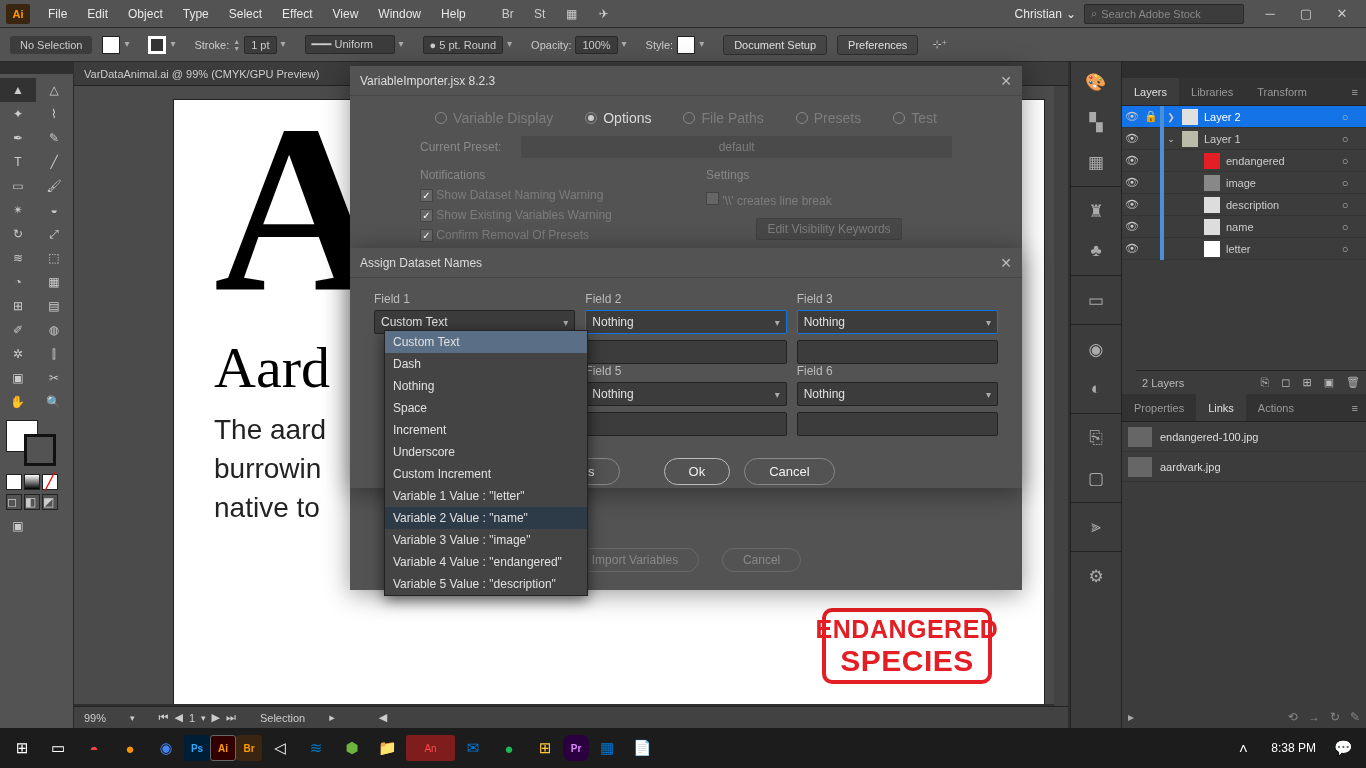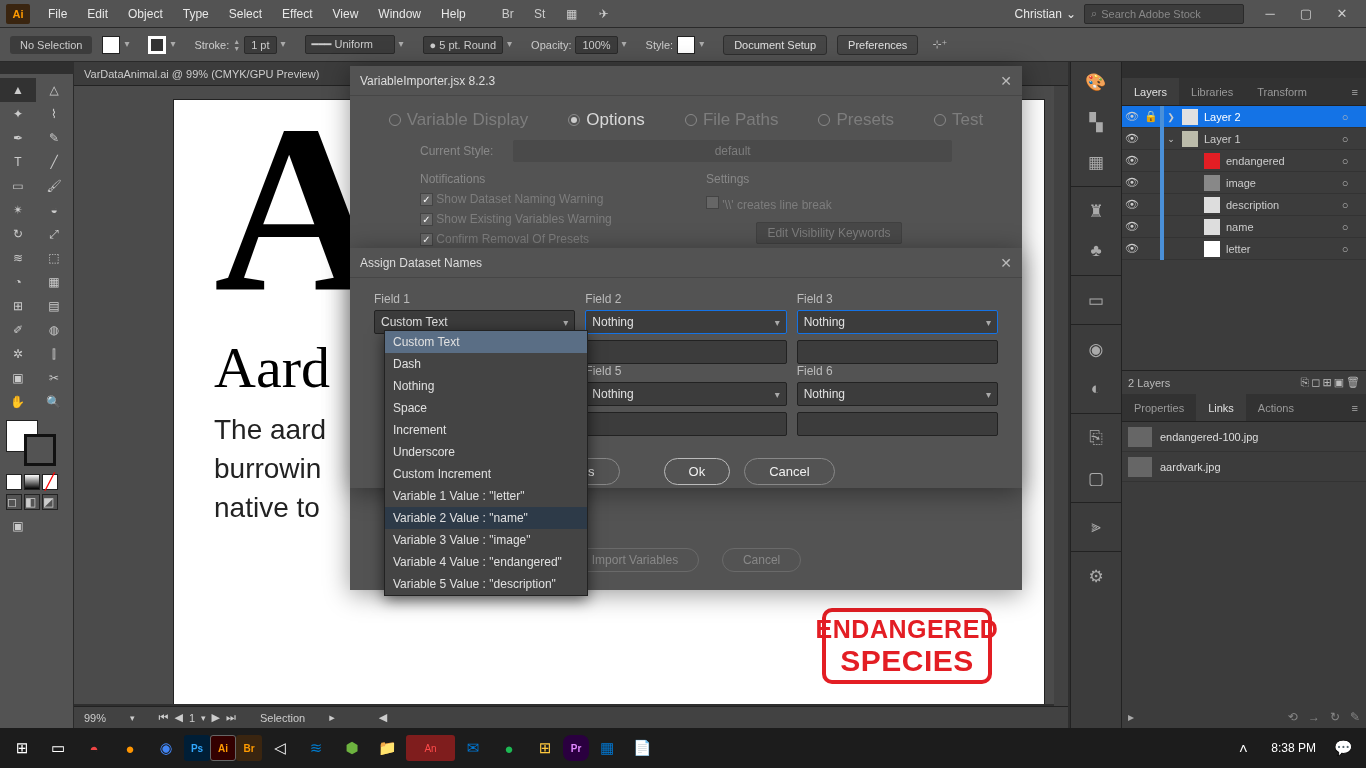--- a/index.html
+++ b/index.html
@@ -67,34 +67,34 @@
 .layer-row { display: flex; align-items: center; height: 22px; font-size: 11px; border-bottom: 1px solid #333; }
 .layer-row.active { background: #1473e6; color: #fff; }
 .layer-row .vis { width: 20px; text-align: center; color: #ccc; }
 .layer-row .lock { width: 18px; text-align: center; color: #ccc; }
 .layer-row .arrow { width: 14px; text-align: center; color: #ccc; font-size: 9px; }
 .layer-row .thumb { width: 16px; height: 16px; background: #ddd; margin: 0 4px; }
 .layer-row .name { flex: 1; padding-left: 2px; }
 .layer-row .dot { width: 18px; text-align: center; color: #bbb; }
 .layer-row .ind { width: 12px; }
 .layer-row .stripe { width: 4px; height: 22px; background: #4a90d9; }
-.layers-footer { height: 24px; display: flex; align-items: center; padding: 0 6px; font-size: 11px; color: #bbb; border-top: 1px solid #222; gap: 2px; }
+.layers-footer { height: 24px; display: flex; align-items: center; padding: 0 6px; font-size: 11px; color: #bbb; border-top: 1px solid #222; gap: 12px; margin-left: 14px; }
 .layers-footer .sp { flex: 1; }
 
 .links-panel { flex: 1; }
 .link-row { display: flex; align-items: center; height: 30px; padding: 0 6px; gap: 8px; font-size: 11px; color: #ddd; border-bottom: 1px solid #333; }
 .link-row .th { width: 24px; height: 20px; background: #666; }
 
 
 .dialog { position: absolute; background: #535353; box-shadow: 0 4px 24px rgba(0,0,0,0.4); font-size: 12px; }
 .dialog .titlebar { height: 30px; background: #535353; display: flex; align-items: center; padding: 0 10px; color: #ddd; border-bottom: 1px solid #464646; }
 .dialog .titlebar .close { margin-left: auto; color: #bbb; font-size: 14px; }
 .dlg-back { left: 350px; top: 66px; width: 672px; height: 524px; }
 .dlg-back .disabled { color: #7d7d7d; }
-.dlg-back .tabs { display: flex; gap: 40px; justify-content: center; padding: 14px 0 10px; font-size: 17px; }
+.dlg-back .tabs { display: flex; gap: 32px; justify-content: center; padding: 14px 0 10px; font-size: 14px; }
 .dlg-back .tabs .r { display: flex; align-items: center; gap: 6px; }
 .dlg-back .radio { width: 12px; height: 12px; border-radius: 50%; border: 1.5px solid #888; display: inline-block; }
 .dlg-back .radio.on::after { content: ""; display: block; width: 6px; height: 6px; background: #ccc; border-radius: 50%; margin: 1.5px; }
 .dlg-back .section-label { color: #888; font-size: 12px; }
 .dlg-back .chk { width: 13px; height: 13px; background: #666; border: 1px solid #444; display: inline-flex; align-items: center; justify-content: center; font-size: 10px; color: #fff; }
 .dlg-back .well { background: #484848; border: 1px solid #404040; border-radius: 2px; padding: 3px 10px; }
 .dlg-back .ghost-btn { border: 1px solid #6a6a6a; border-radius: 14px; padding: 4px 20px; color: #888; display: inline-block; }
 
 .dlg-front { left: 350px; top: 248px; width: 672px; height: 240px; background: #535353; z-index: 30; }
 .dlg-front .body { padding: 14px 24px; }
@@ -476,21 +476,21 @@
       <div class="r">
           <span class="radio"></span>
           <span>Presets</span>
         </div>
       <div class="r">
           <span class="radio"></span>
           <span>Test</span>
         </div>
     </div>
     <div style="display:flex;gap:20px;padding:0 70px;align-items:center">
-      <span class="section-label">Current Style:</span>
+      <span class="section-label">Current Preset:</span>
       <span style="flex:1;text-align:center;background:#4a4a4a;padding:4px;border-radius:2px">default</span>
     </div>
     <div style="display:flex;gap:40px;padding:10px 70px">
       <div style="flex:1">
         <div class="section-label">Notifications</div>
         <div style="margin-top:6px;display:flex;flex-direction:column;gap:6px">
           <div><span class="chk">✓</span> <span>Show Dataset Naming Warning</span></div>
           <div><span class="chk">✓</span> <span>Show Existing Variables Warning</span></div>
           <div><span class="chk">✓</span> <span>Confirm Removal Of Presets</span></div>
         </div>

